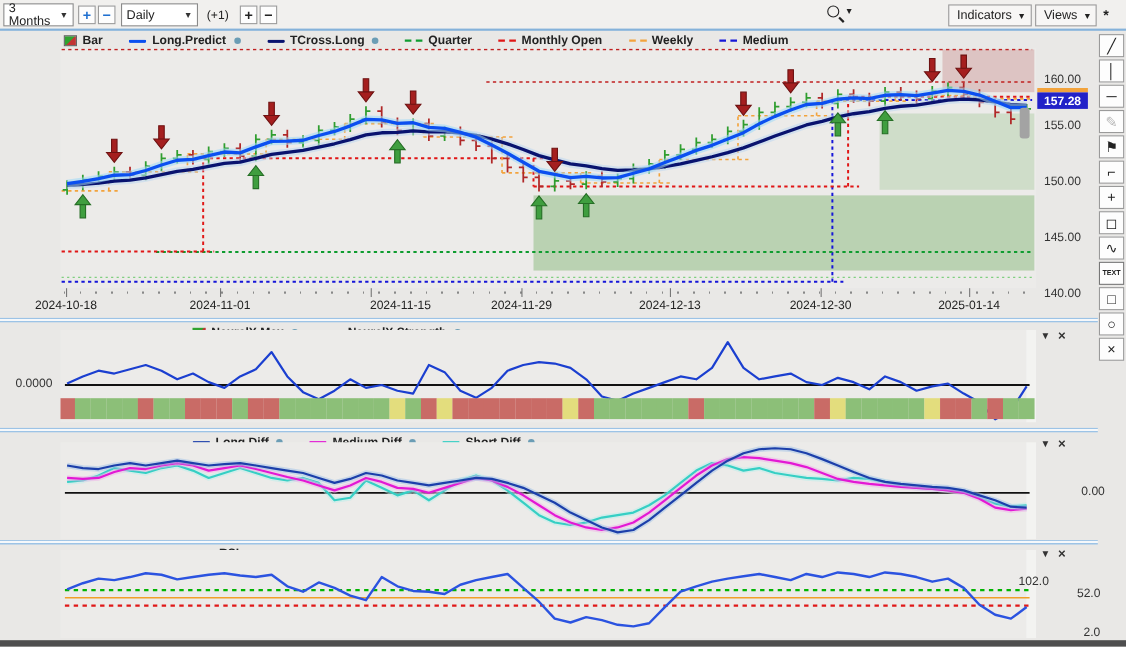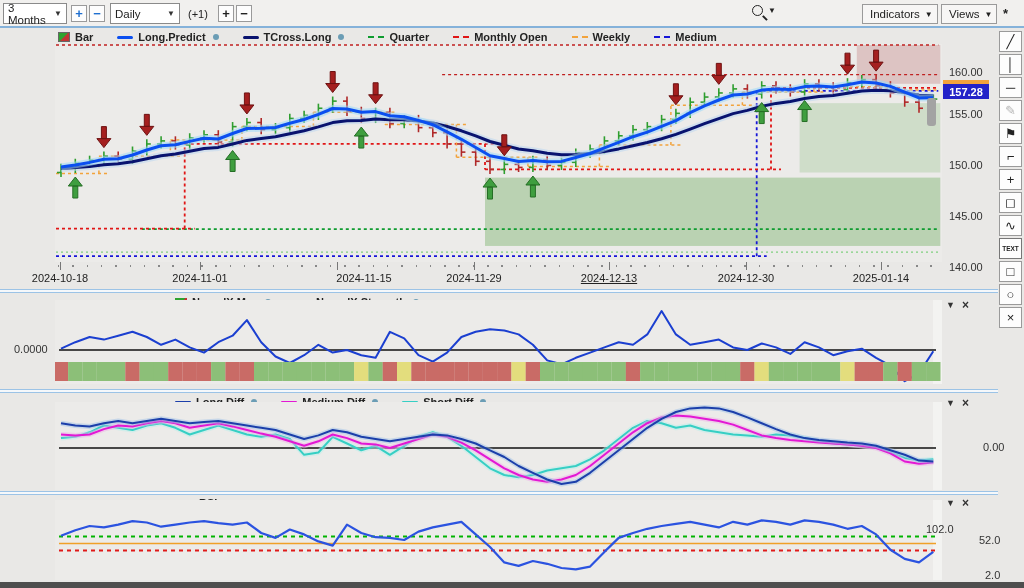--- a/index.html
+++ b/index.html
@@ -529,21 +529,21 @@
 <div class="xticks"></div>
 <div id="xlabels">
     <div class="xlab" style="left: 60px;">2024-10-18</div>
     <div class="xmajor" style="left: 60px;"></div>
     <div class="xlab" style="left: 200px;">2024-11-01</div>
     <div class="xmajor" style="left: 200px;"></div>
     <div class="xlab" style="left: 337px; margin-left: 27px;">2024-11-15</div>
     <div class="xmajor" style="left: 337px;"></div>
     <div class="xlab" style="left: 474px; text-align: center;">2024-11-29</div>
     <div class="xmajor" style="left: 474px;"></div>
-    <div class="xlab" style="left: 609px; text-decoration: underline;">2024-12-13</div>
+    <div class="xlab" style="left: 609px;">2024-12-13</div>
     <div class="xmajor" style="left: 609px;"></div>
     <div class="xlab" style="left: 746px;">2024-12-30</div>
     <div class="xmajor" style="left: 746px;"></div>
     <div class="xlab" style="left: 881px;">2025-01-14</div>
     <div class="xmajor" style="left: 881px;"></div>
   </div>
 <div id="paxis" class="abs" style="left:943px;top:44px;width:55px;height:240px;">
     <div class="paxis-label" style="top: 9px; margin-top: 13px;">160.00</div>
     <div class="paxis-label" style="top: 64.4px;">155.00</div>
     <div class="paxis-label" style="top: 115.4px;">150.00</div>

